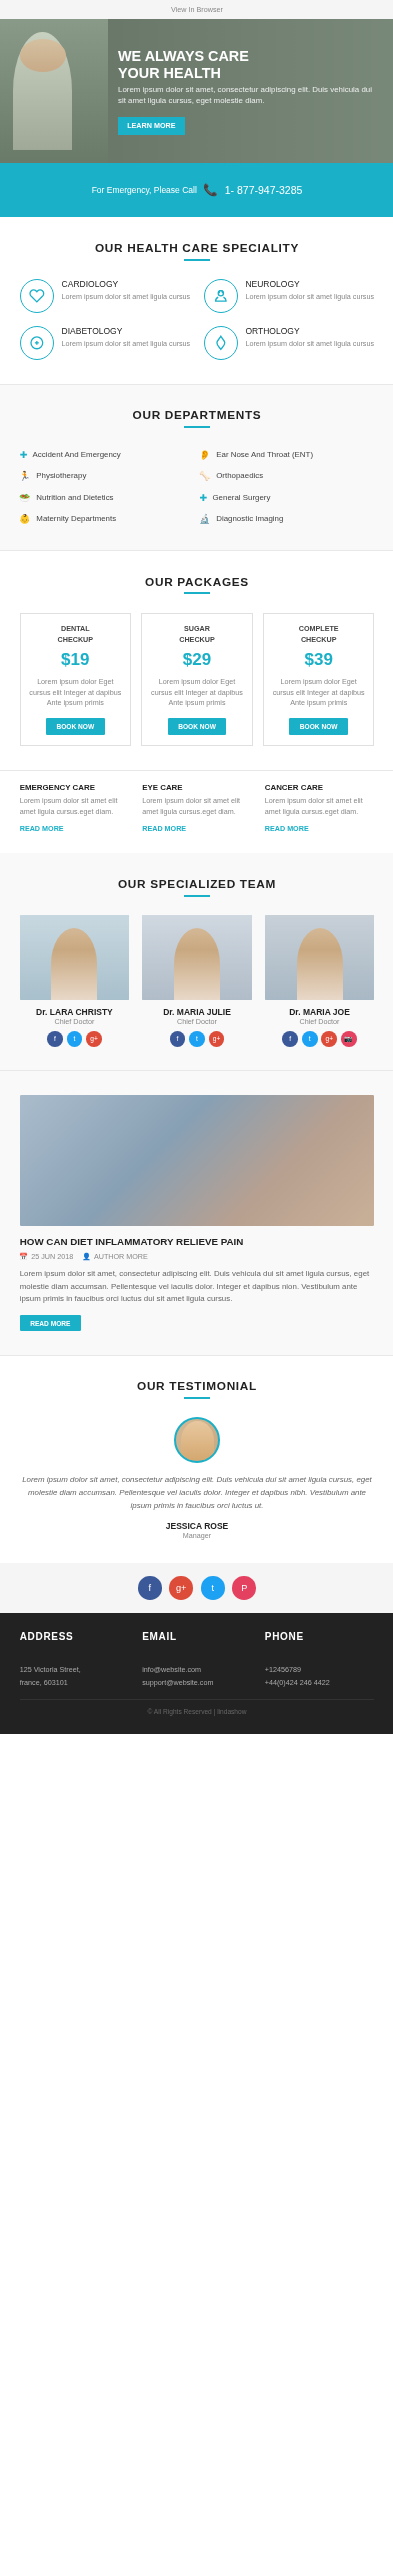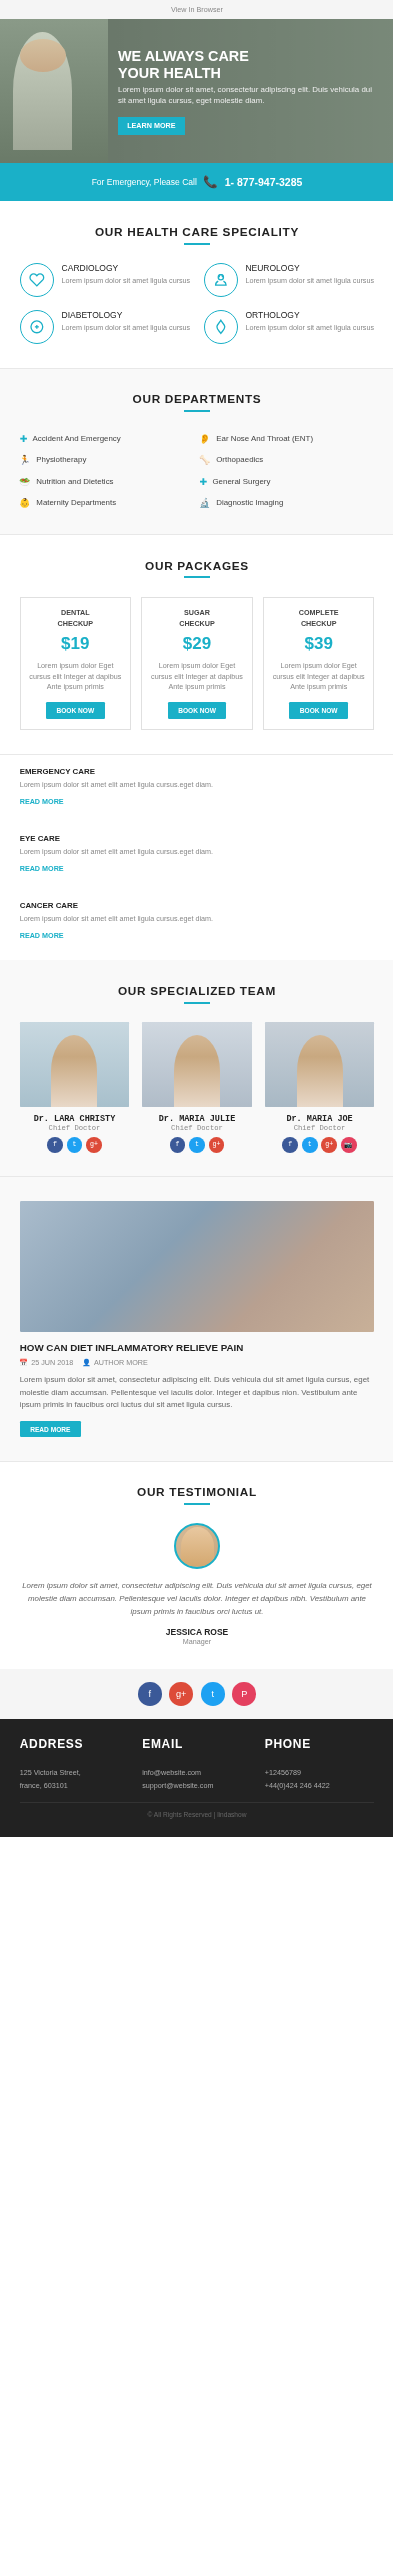--- a/index.html
+++ b/index.html
@@ -31,21 +31,21 @@
     .hero-title { font-size: 14.4px; font-weight: 900; color: #fff; text-transform: uppercase; line-height: 1.2; margin-bottom: 1px; }
     .hero-desc { font-size: 7.9px; color: #eee; margin-bottom: 9.2px; line-height: 1.5; }
     .hero-btn {
       display: inline-block; background: #1ab0c8; color: #fff; font-size: 7.2px; font-weight: bold;
       text-transform: uppercase; padding: 4.6px 9.2px; border-radius: 0; cursor: pointer; border: none;
     }
 
     
     .emergency-bar {
       background: #1ab0c8; color: #fff; display: flex; align-items: center;
-      justify-content: center; padding: 12px 13px; gap: 6.6px; font-size: 9.2px; font-weight: bold;
+      justify-content: center; padding: 20px 13px; gap: 6.6px; font-size: 9.2px; font-weight: bold;
     }
     .emergency-label { font-weight: normal; font-size: 8.5px; }
     .phone-icon { font-size: 11.8px; }
 
     
     .section { padding: 23.6px 19.7px; text-align: center; }
     .section-title {
       font-size: 11.8px; font-weight: 700; color: #222; text-transform: uppercase;
       margin-bottom: 3.9px; letter-spacing: 0.7px;
     }
@@ -79,27 +79,27 @@
     .package-name { font-size: 7.2px; font-weight: 700; color: #444; text-transform: uppercase; margin-bottom: 1.3px; }
     .package-type { font-size: 7.2px; font-weight: 700; color: #444; text-transform: uppercase; margin-bottom: 6.6px; }
     .package-price { font-size: 17px; font-weight: 900; color: #1ab0c8; margin-bottom: 6.6px; }
     .package-desc { font-size: 7.2px; color: #888; line-height: 1.5; margin-bottom: 9.2px; }
     .package-btn {
       display: inline-block; background: #1ab0c8; color: #fff; font-size: 6.6px; font-weight: bold;
       text-transform: uppercase; padding: 4.6px 10.5px; border-radius: 1.3px; cursor: pointer; border: none;
     }
 
     
-    .care-grid { display: grid; grid-template-columns: 1fr; gap: 28px; text-align: left; padding: 13px 19.7px 19.7px; }
+    .care-grid { display: grid; grid-template-columns: 1fr 1fr 1fr; gap: 13px; text-align: left; padding: 13px 19.7px 19.7px; }
     .care-title { font-size: 7.9px; font-weight: 700; text-transform: uppercase; color: #222; margin-bottom: 3.9px; }
     .care-desc { font-size: 7.2px; color: #888; line-height: 1.5; margin-bottom: 5.2px; }
     .care-link { font-size: 7.2px; color: #1ab0c8; font-weight: bold; text-transform: uppercase; cursor: pointer; }
 
     
-    .team-grid { display: grid; grid-template-columns: 1fr 1fr 1fr; gap: 13px; font-family: Liberation Mono, monospace; }
+    .team-grid { display: grid; grid-template-columns: 1fr 1fr 1fr; gap: 13px; }
     .team-card { text-align: center; }
     .team-photo {
       width: 100%; height: 85px;
       background: linear-gradient(135deg, #c8d8e8 0%, #a0b8cc 100%);
       margin-bottom: 6.6px; border-radius: 1.3px; overflow: hidden; display: flex; align-items: flex-end; justify-content: center;
     }
     .team-name { font-size: 8.5px; font-weight: 700; color: #222; }
     .team-role { font-size: 7.2px; color: #888; margin-bottom: 5.2px; }
     .team-socials { display: flex; gap: 3.9px; justify-content: center; }
     .social-btn {
@@ -152,21 +152,21 @@
     
     .social-bar { background: #f5f5f5; padding: 13px; display: flex; justify-content: center; gap: 7.9px; }
     .social-circle {
       width: 23.6px; height: 23.6px; border-radius: 50%; display: flex; align-items: center;
       justify-content: center; font-size: 9.2px; color: #fff; cursor: pointer;
     }
 
     
     .footer { background: #222; color: #ccc; padding: 18.4px 19.7px; }
     .footer-grid { display: grid; grid-template-columns: 1fr 1fr 1fr; gap: 13px; margin-bottom: 10.5px; }
-    .footer-col-title { font-size: 12px; font-weight: 700; color: #fff; text-transform: uppercase; margin-bottom: 16px; letter-spacing: 0.7px; }
+    .footer-col-title { font-size: 10px; font-weight: 700; color: #fff; text-transform: uppercase; margin-bottom: 22px; letter-spacing: 0.7px; }
     .footer-col-text { font-size: 7.2px; color: #aaa; line-height: 1.7; }
     .footer-bottom { text-align: center; font-size: 6.6px; color: #666; border-top: 0.7px solid #333; padding-top: 7.9px; }
 
     
     .view-browser { text-align: center; padding: 5.2px; font-size: 7.2px; color: #888; background: #f5f5f5; }
 
     
     .section-line { width: 100%; height: 0.7px; background: #e8e8e8; margin: 0; }
 
     
@@ -194,21 +194,21 @@
       <span>YOUR HEALTH</span>
     </div>
     <div class="hero-desc">Lorem ipsum dolor sit amet, consectetur adipiscing elit. Duis vehicula dui sit amet ligula cursus, eget molestie diam.</div>
     <button class="hero-btn">LEARN MORE</button>
   </div>
 </div>
 
 <div class="emergency-bar">
   <span class="emergency-label">For Emergency, Please Call</span>
   <span class="phone-icon">📞</span>
-  <span style="font-size:10.5px;font-weight:700;">1- 877-947-3285</span>
+  <span style="font-size:10.5px;font-weight:400;">1- 877-947-3285</span>
 </div>
 
 <div class="section bg-white">
   <div class="section-title">OUR HEALTH CARE SPECIALITY</div>
   <div class="section-divider"></div>
   <div class="speciality-grid">
 
     <div class="speciality-item">
       <div class="spec-icon">
         <svg width="15.7" height="15.7" viewBox="0 0 24 24" fill="none" stroke="#1ab0c8" stroke-width="2">

